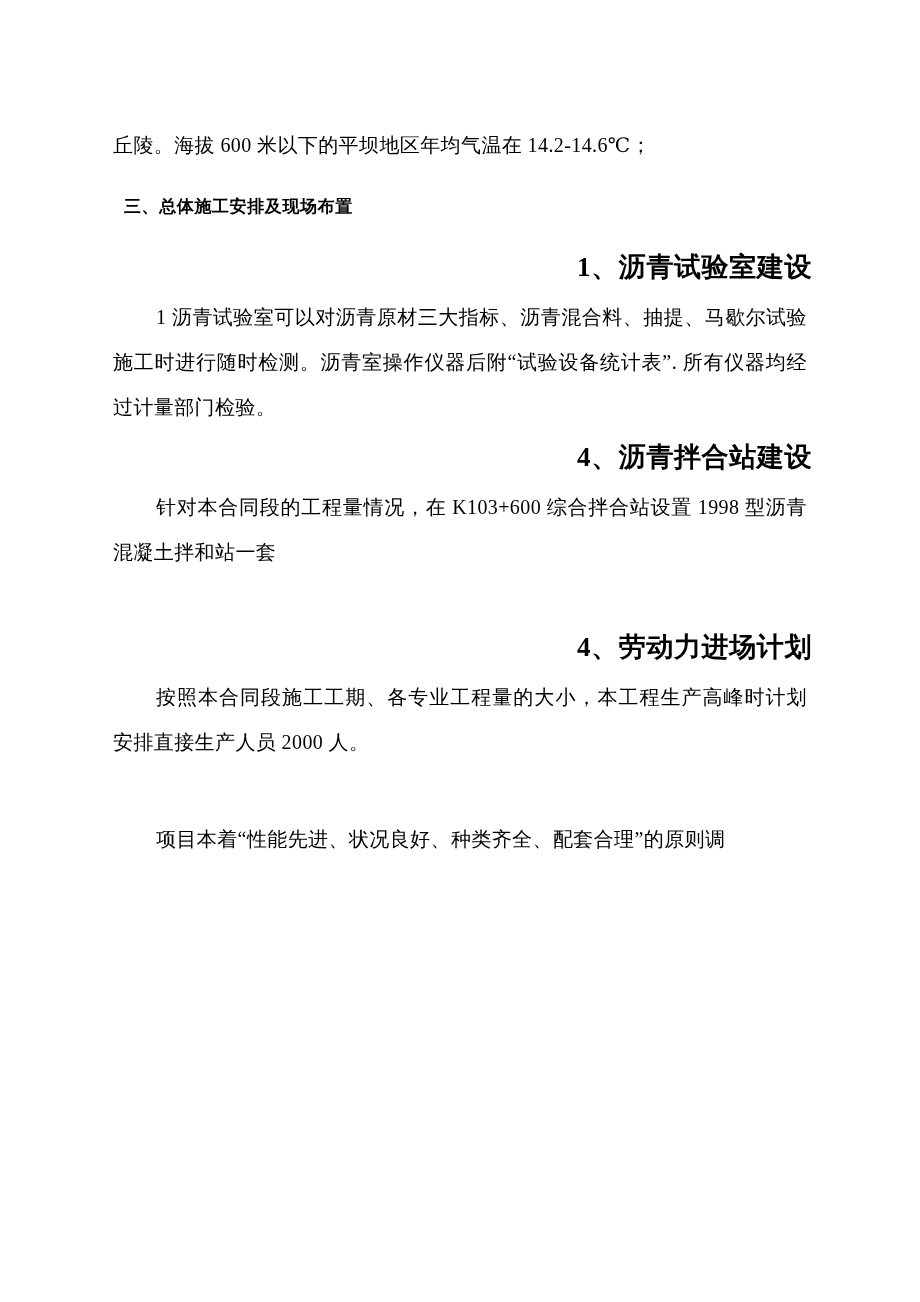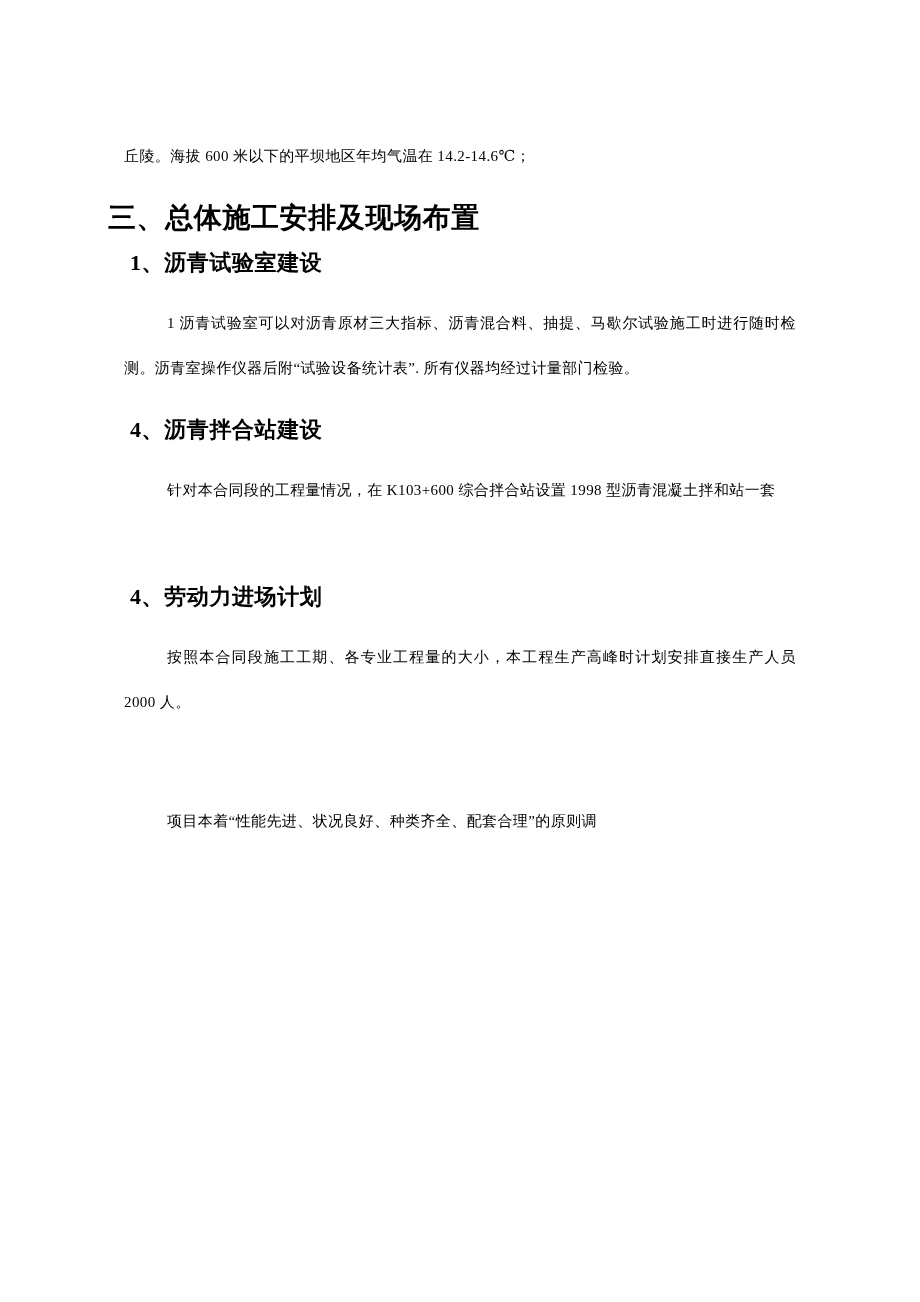--- a/index.html
+++ b/index.html
@@ -19,45 +19,46 @@
     width: 920px;
     height: 1302px;
     box-sizing: border-box;
     padding: 118px 108px 60px 108px;
   }
   .doc-body {
     width: 704px;
   }
   
   .para {
-    font-size: 15px;
+    font-size: 20px;
     line-height: 45px;
     letter-spacing: 0.4px;
     text-align: justify;
-    margin: 16px;
+    margin: 5px;
     text-justify: inter-ideograph;
   }
   .para.indent {
     text-indent: 43px;
   }
   
   .h-lv1 {
-    font-size: 28px;
+    font-size: 17px;
     font-weight: bold;
     line-height: 45px;
     letter-spacing: 0.6px;
-    margin: 0;
+    margin: 16px;
   }
   .h-lv2 {
-    font-size: 22px;
+    font-size: 27px;
     font-weight: bold;
     line-height: 45px;
     letter-spacing: 0.6px;
     margin: 0;
     text-indent: 22px;
+    text-align: right;
   }
   .gap-lg {
     height: 45px;
   }
   .gap-md {
     height: 42px;
   }
 </style>
 </head>
 <body>

